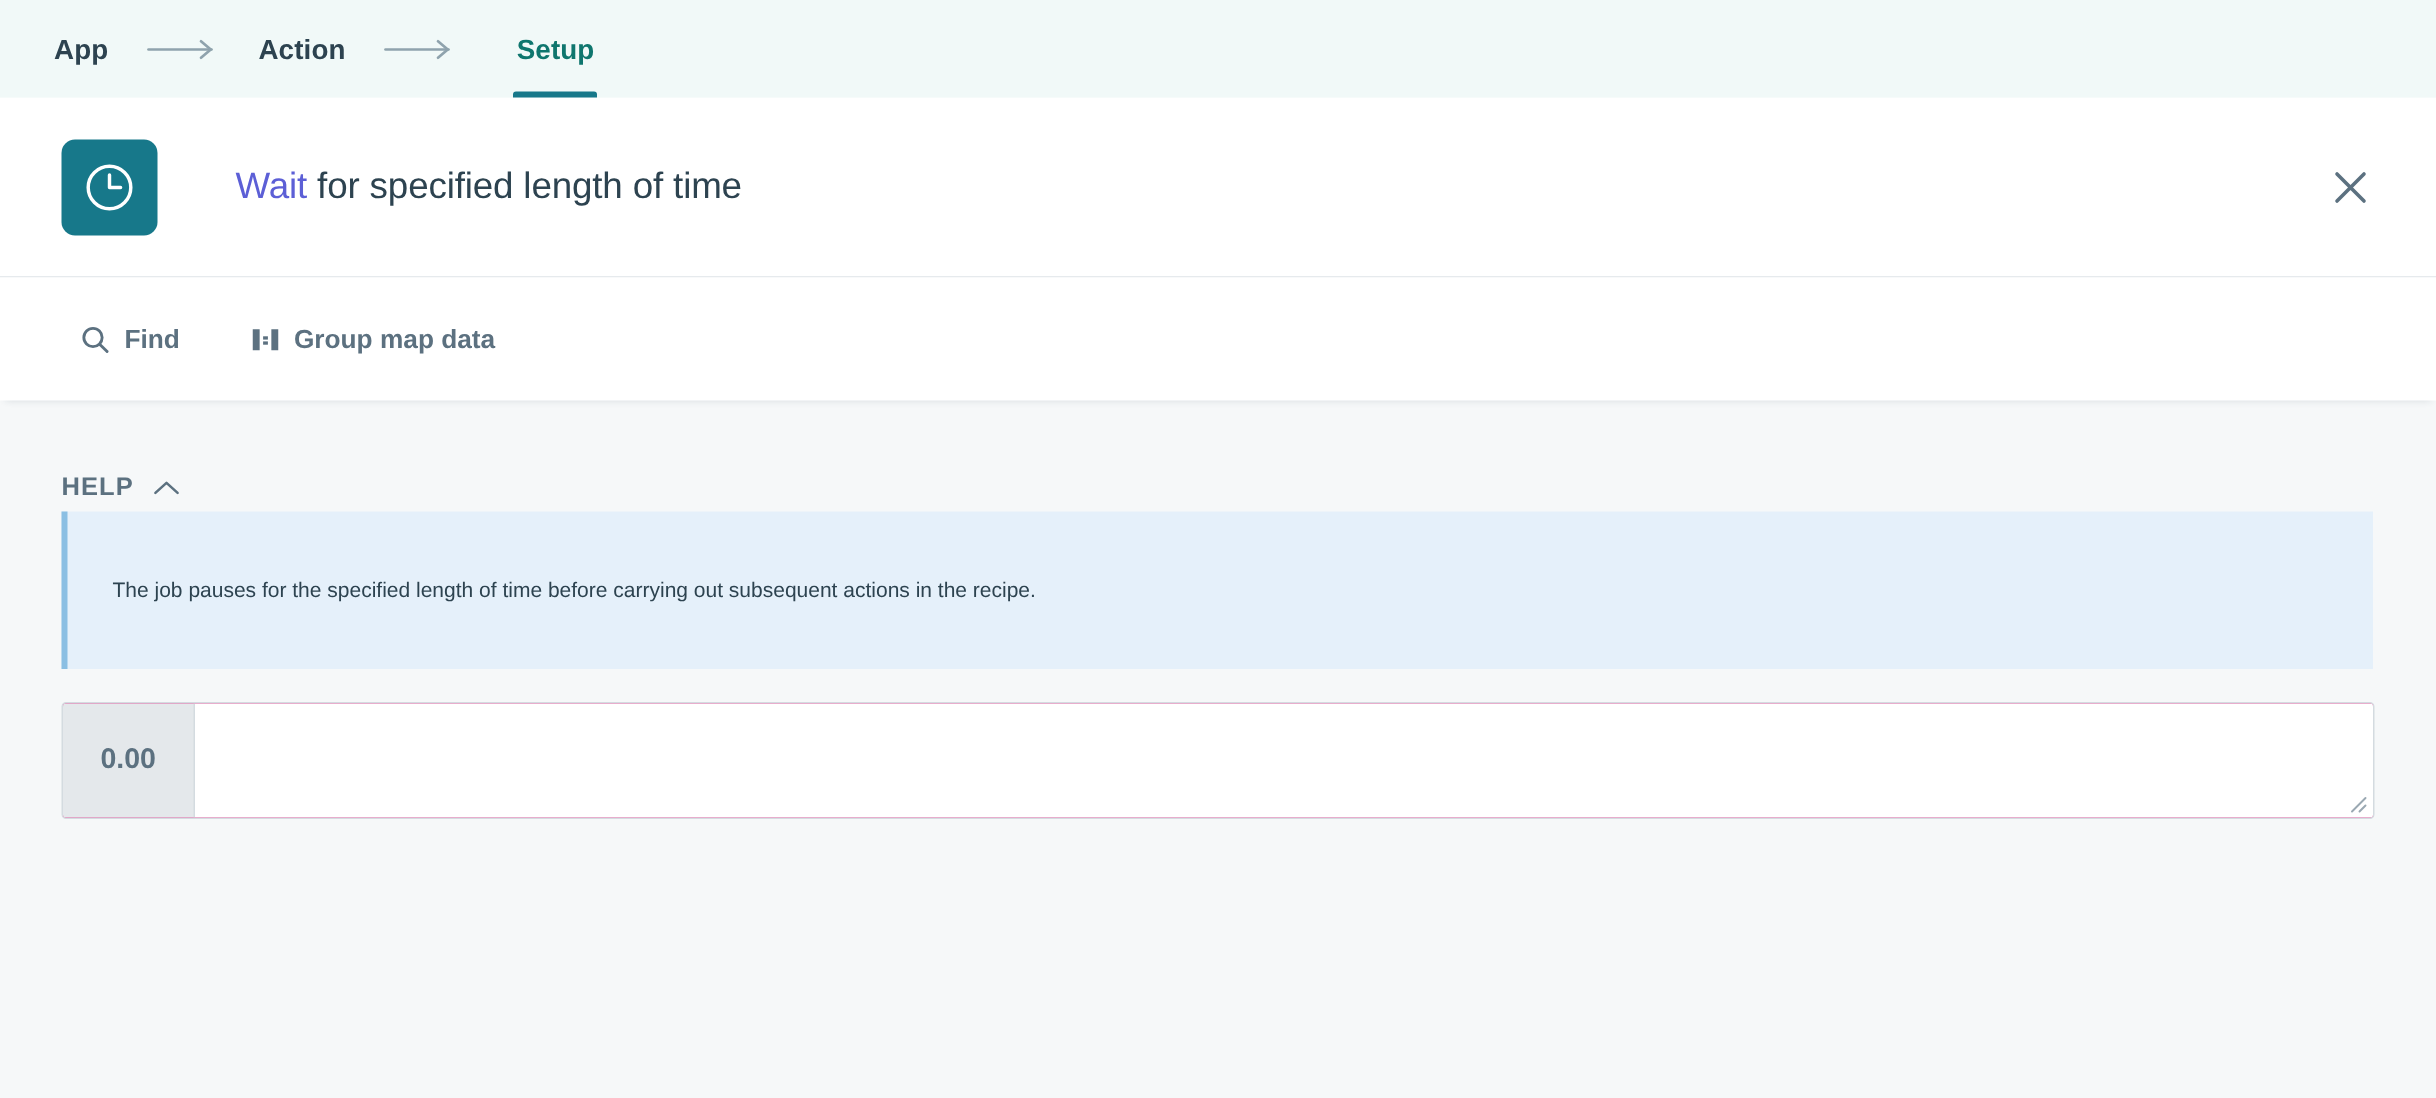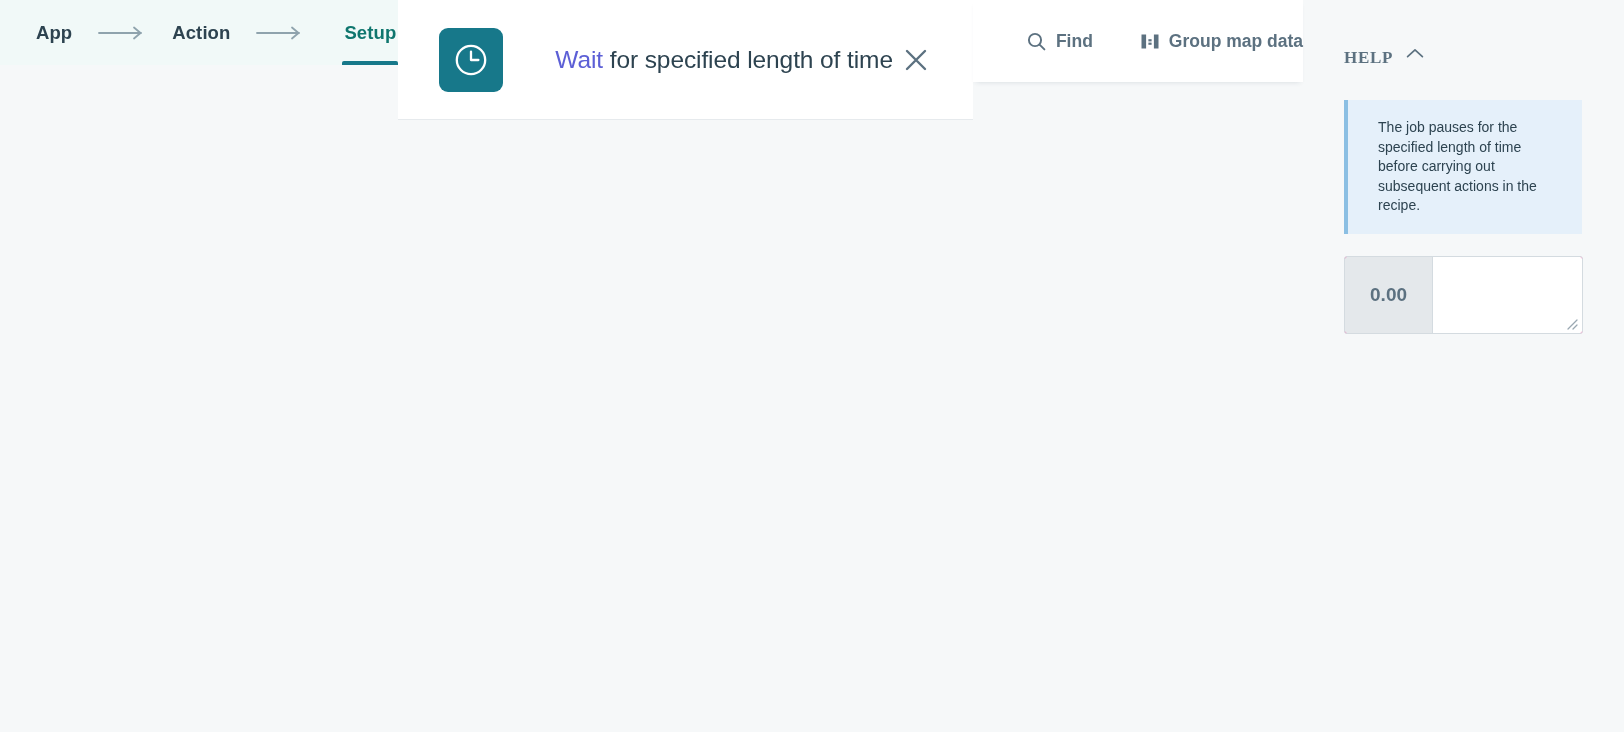--- a/index.html
+++ b/index.html
@@ -14,21 +14,21 @@
     font-family: "Liberation Sans", sans-serif;
     background: #f6f8f9;
     color: #2b3f4e;
     -webkit-font-smoothing: antialiased;
   }
 
   .app {
     width: 1624px;
     height: 732px;
     display: flex;
-    flex-direction: row;
+    flex-direction: column;
     position: relative;
   }
 
   
   .steps-bar {
     height: 65px;
     background: #f1f9f8;
     display: flex;
     align-items: stretch;
     padding-left: 34px;
@@ -144,25 +144,25 @@
   .body-area {
     flex: 1 1 auto;
     background: #f6f8f9;
     padding: 48px 41px 0 41px;
     overflow: hidden;
     position: relative;
   }
 
   .help-head {
     display: flex;
+    align-items: center;
     gap: 13px;
-    margin-bottom: 32px;
+    margin-bottom: 6px;
     cursor: pointer;
     width: max-content;
-    font-family: Liberation Serif, serif;
   }
   .help-head .help-label {
     font-size: 17px;
     font-weight: bold;
     letter-spacing: 0.7px;
     color: #5c7180;
   }
   .help-head svg { display: block; color: #5c7180; }
 
   .help-box {

